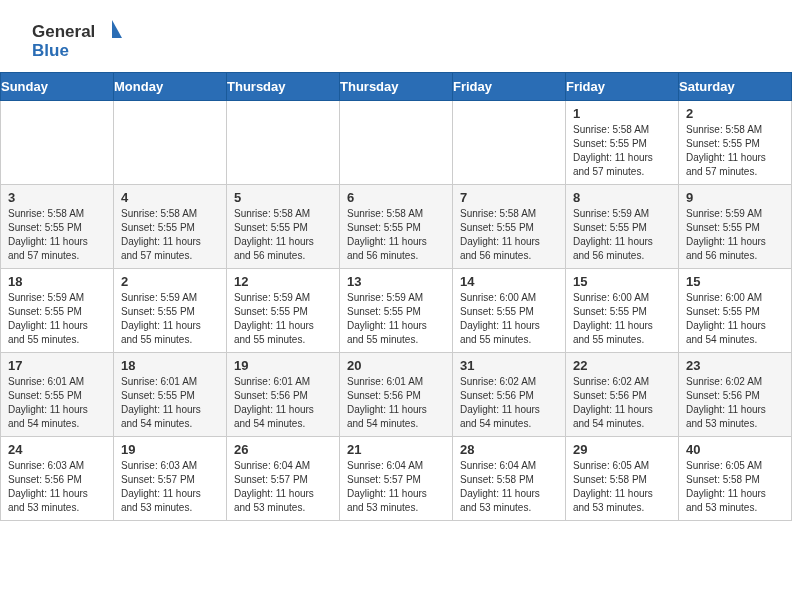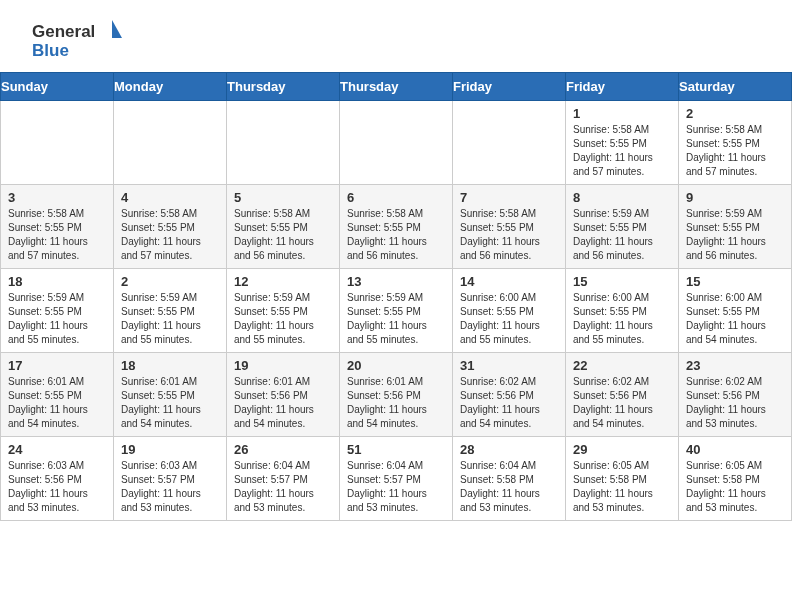--- a/index.html
+++ b/index.html
@@ -221,21 +221,21 @@
         </td>
         <td>
           <span class="day-num">19</span>
           <div class="day-info">Sunrise: 6:03 AM<br>Sunset: 5:57 PM<br>Daylight: 11 hours<br>and 53 minutes.</div>
         </td>
         <td>
           <span class="day-num">26</span>
           <div class="day-info">Sunrise: 6:04 AM<br>Sunset: 5:57 PM<br>Daylight: 11 hours<br>and 53 minutes.</div>
         </td>
         <td>
-          <span class="day-num">51</span>
+          <span class="day-num">21</span>
           <div class="day-info">Sunrise: 6:04 AM<br>Sunset: 5:57 PM<br>Daylight: 11 hours<br>and 53 minutes.</div>
         </td>
         <td>
           <span class="day-num">28</span>
           <div class="day-info">Sunrise: 6:04 AM<br>Sunset: 5:58 PM<br>Daylight: 11 hours<br>and 53 minutes.</div>
         </td>
         <td>
           <span class="day-num">29</span>
           <div class="day-info">Sunrise: 6:05 AM<br>Sunset: 5:58 PM<br>Daylight: 11 hours<br>and 53 minutes.</div>
         </td>

